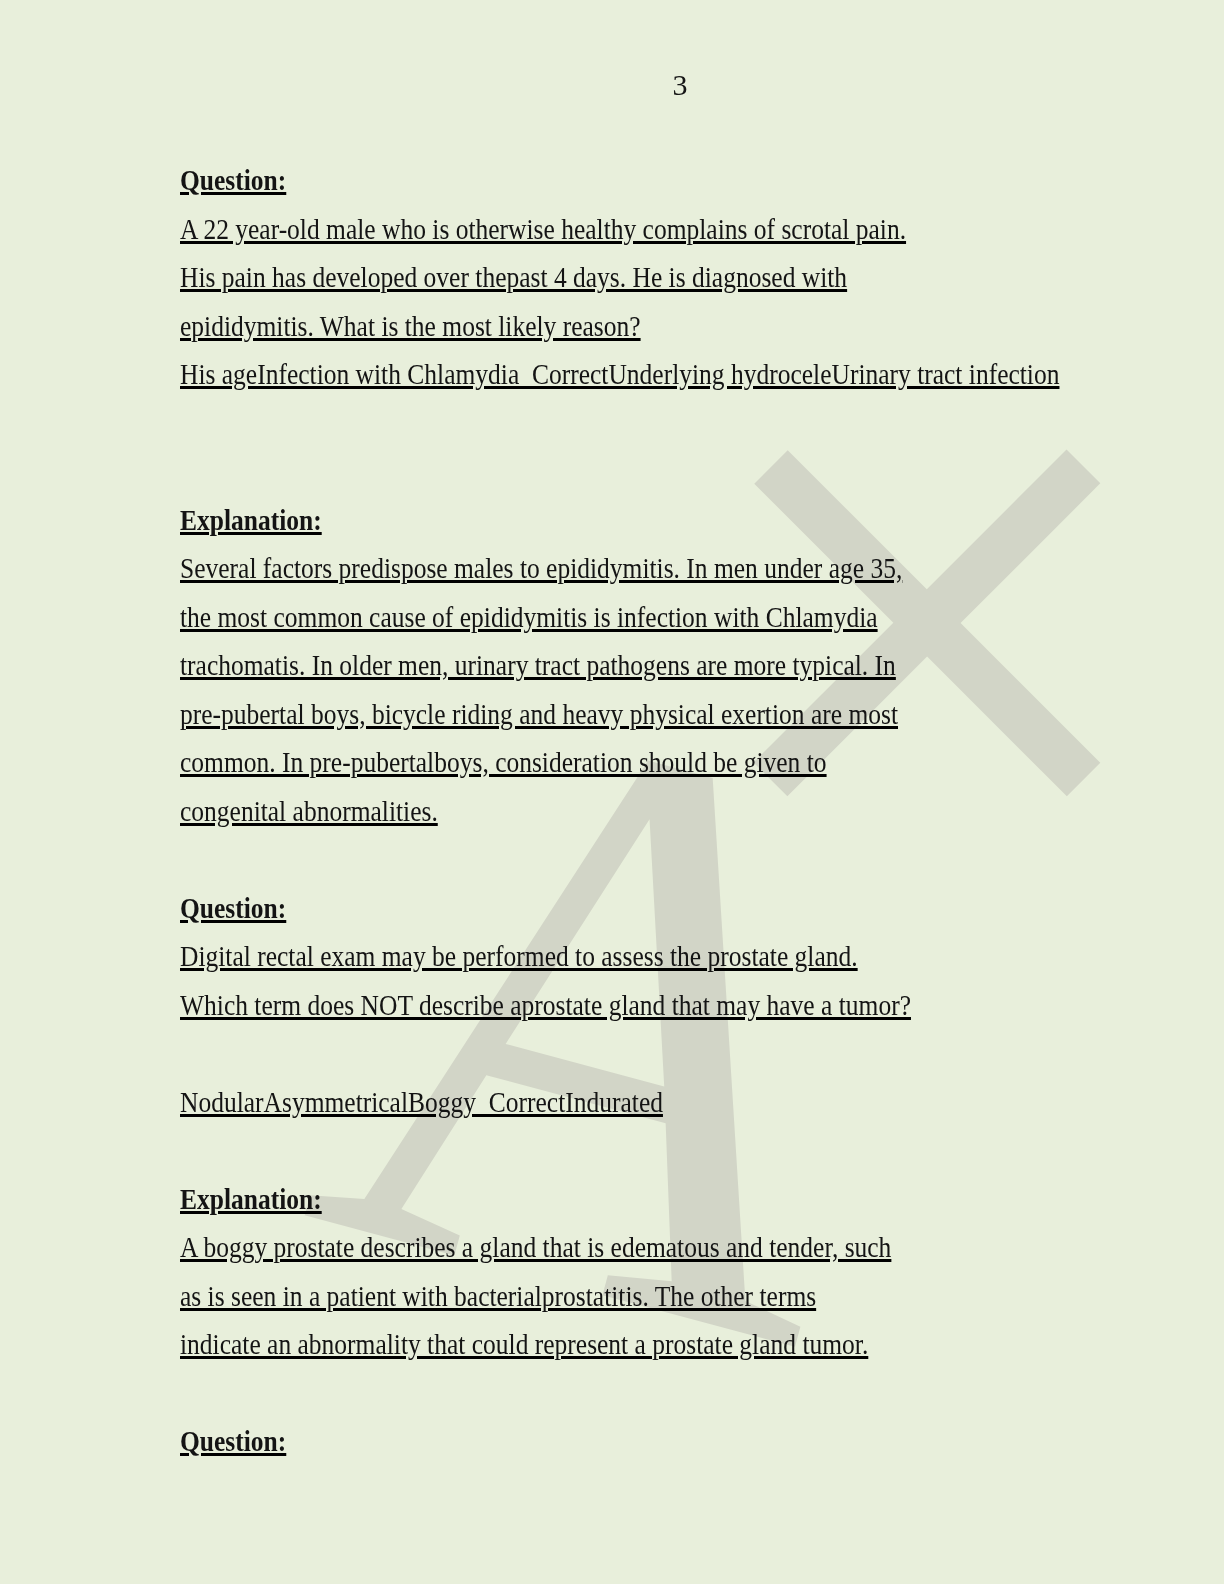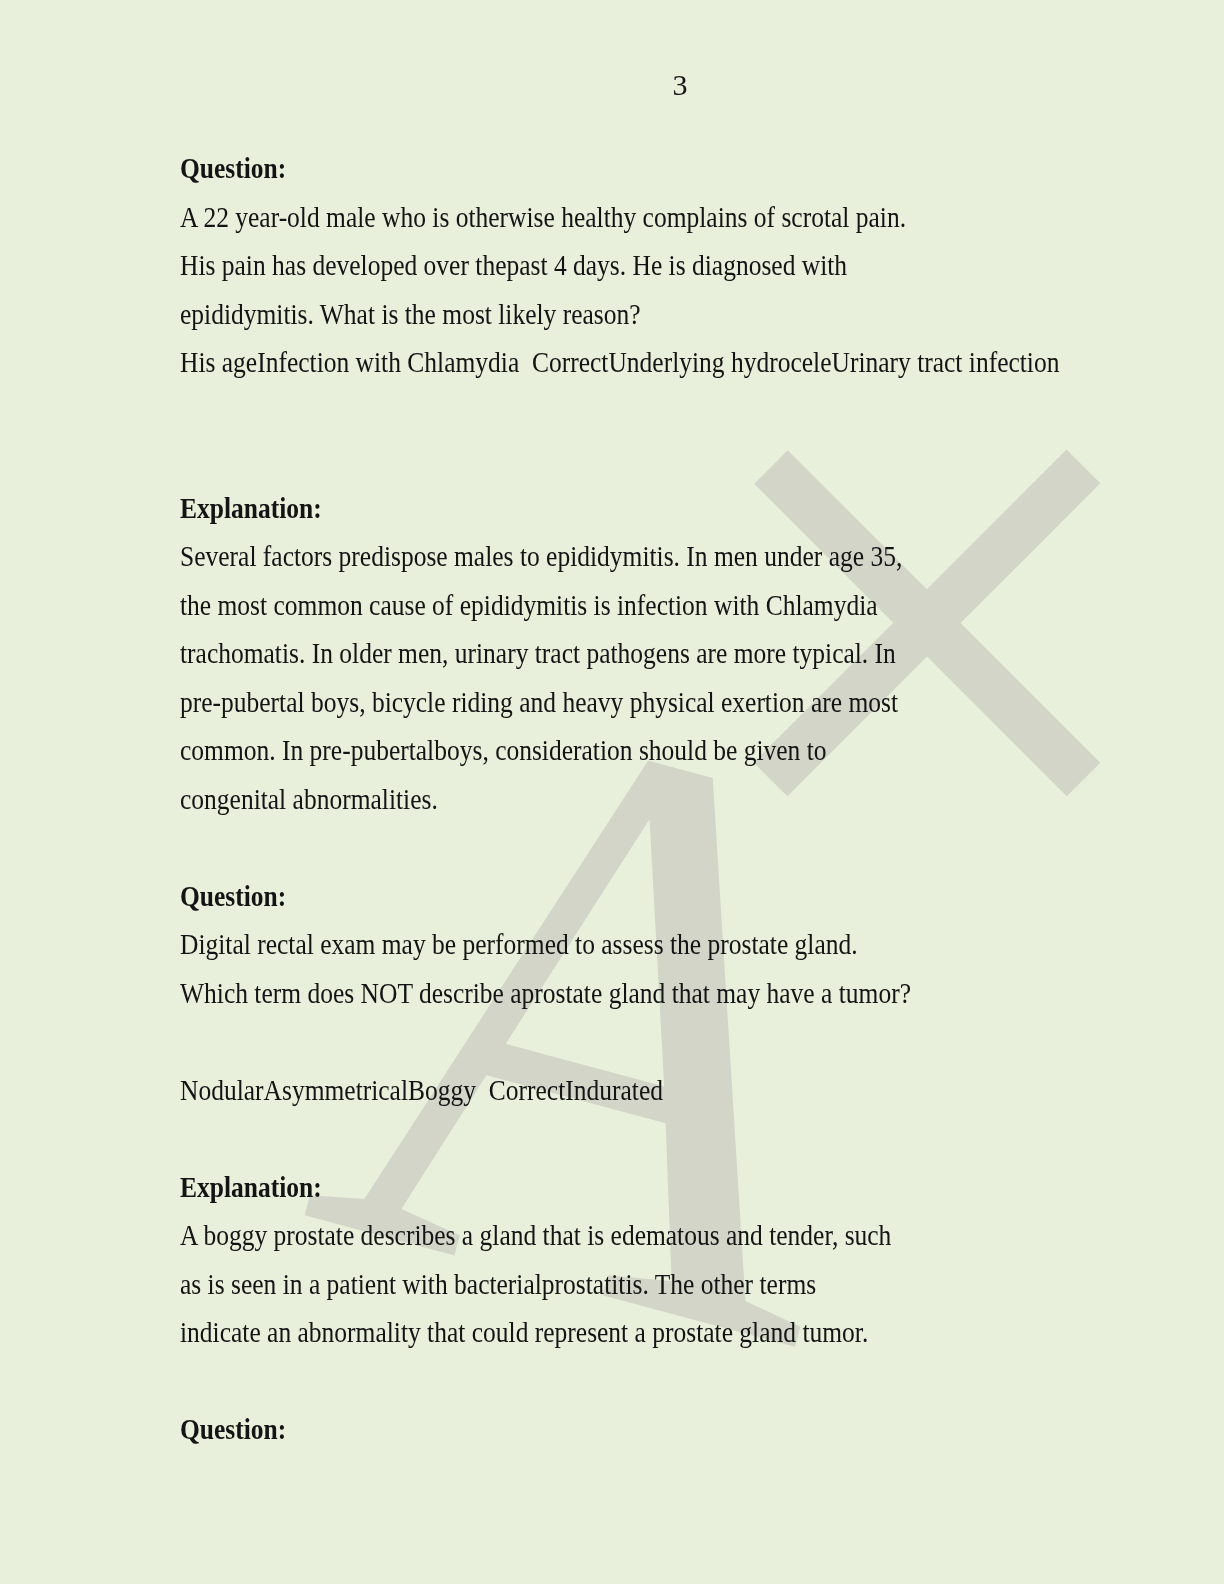--- a/index.html
+++ b/index.html
@@ -35,22 +35,23 @@
   .pageno {
     position: absolute;
     left: 180px; width: 1000px; top: 61px;
     height: 48.5px; line-height: 48.5px;
     text-align: center;
     font-size: 30px; color: #161616;
     z-index: 2;
   }
   .content {
     position: absolute;
-    left: 180px; top: 144px; width: 1020px;
+    left: 180px; top: 156px; width: 1020px;
     z-index: 2;
+    text-decoration: underline;
   }
   .ln {
     height: 48.5px; line-height: 48.5px;
     font-size: 30px;
     color: #141414;
     white-space: pre;
     transform: scaleX(0.85);
     transform-origin: 0 50%;
   }
   .ln.heading { font-weight: 700; }

